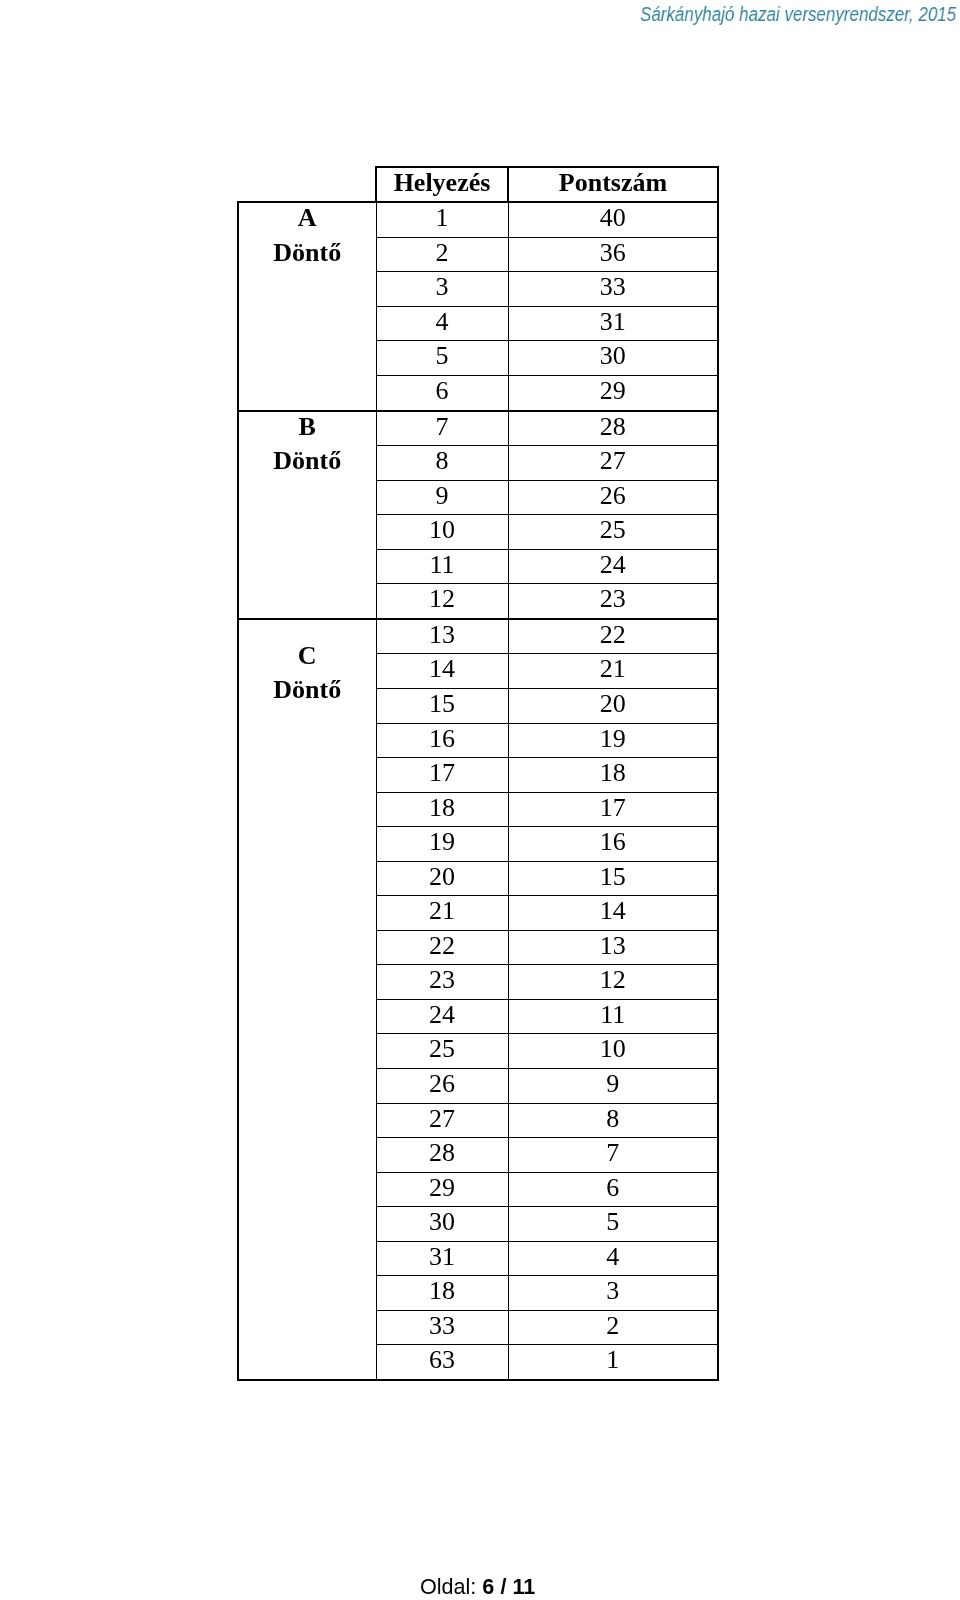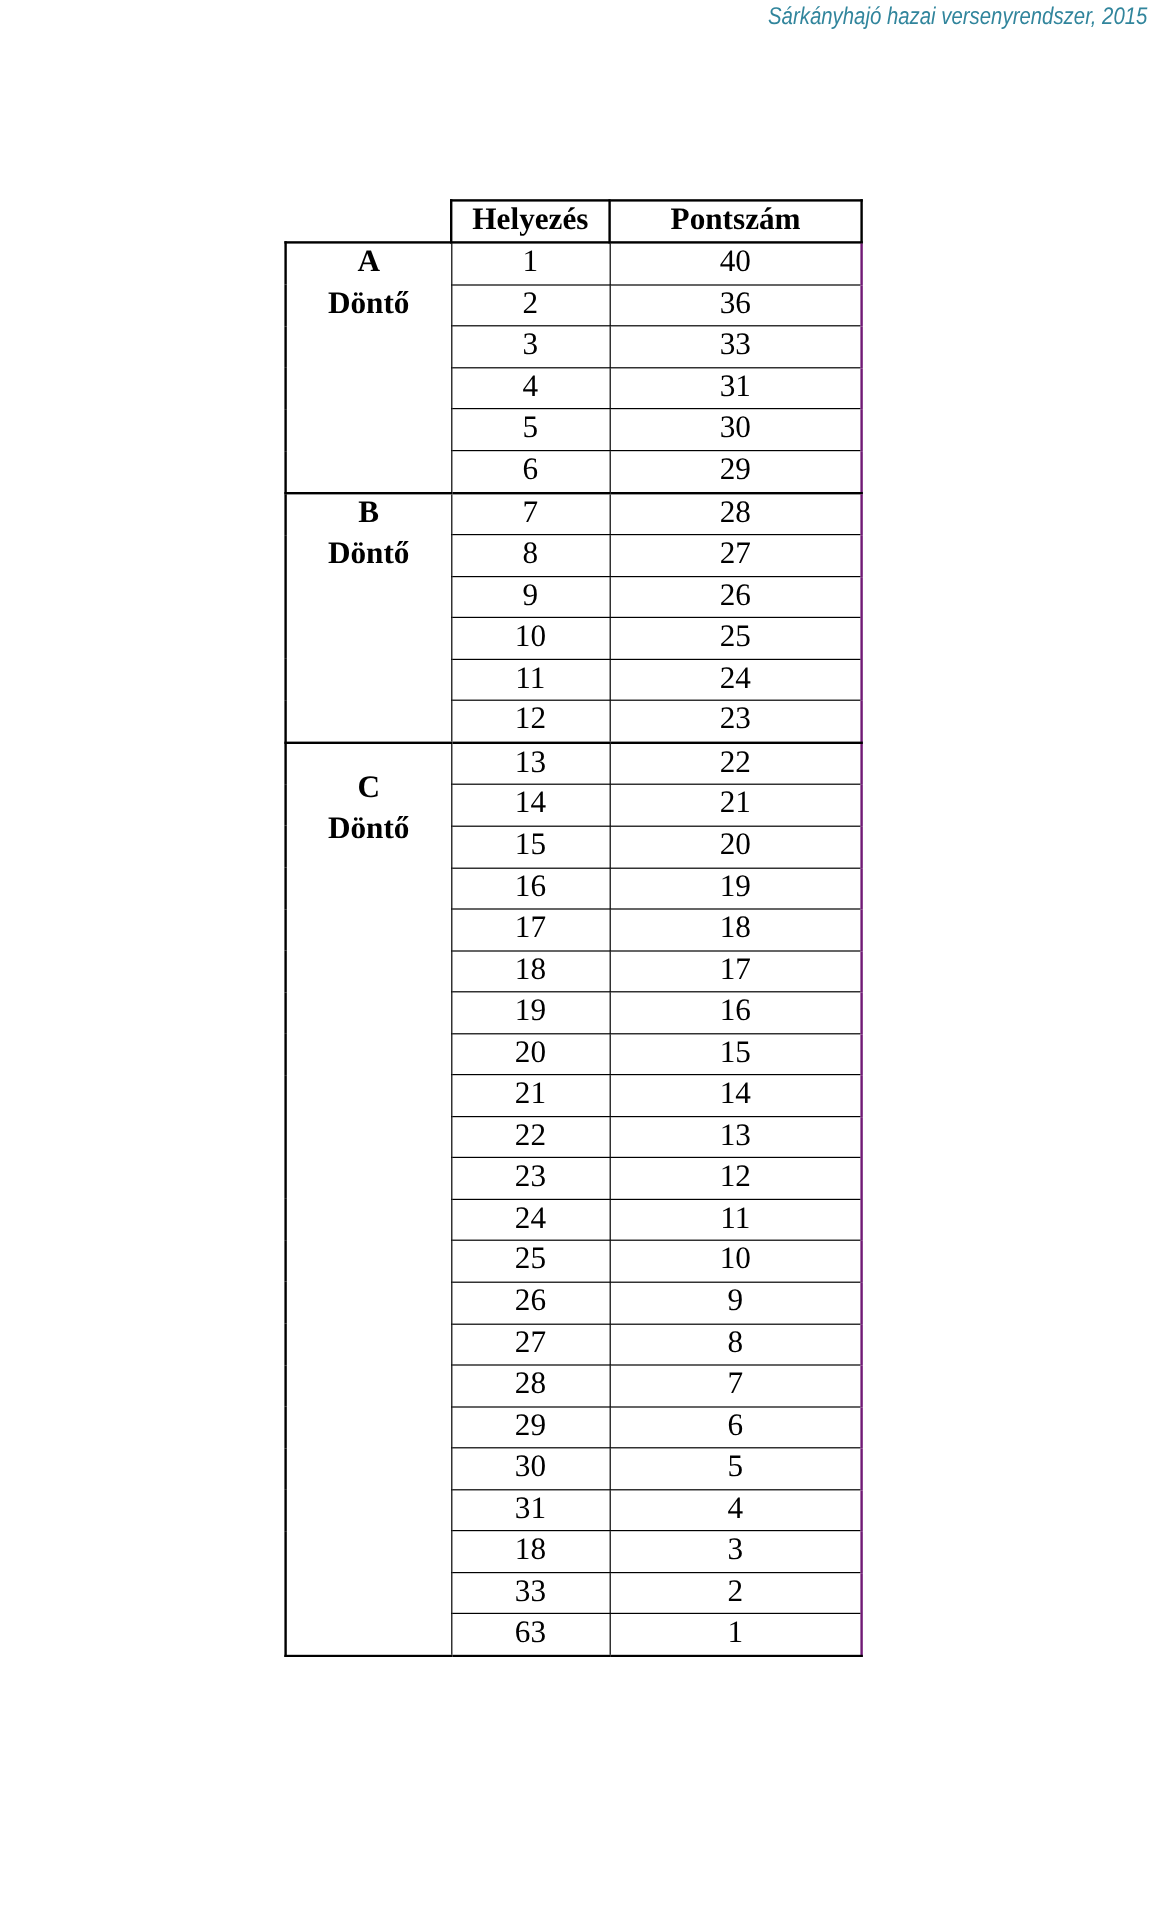--- a/index.html
+++ b/index.html
@@ -90,21 +90,21 @@
     border-top: 1px solid #000;
     border-bottom: 1px solid #000;
     height: 33.56px;
     font-size: 26px;
     line-height: 30px;
     vertical-align: top;
   }
   .score-table tr.grp-first > td.r-rank, .score-table tr.grp-first > td.r-score { border-top: 2px solid #000; }
   .score-table tr.grp-last  > td.r-rank, .score-table tr.grp-last  > td.r-score { border-bottom: 2px solid #000; }
   .score-table td.r-rank { border-left: 1px solid #000; }
-  .score-table td.r-score { border-right: 2px solid #701a75; }
+  .score-table td.r-score { border-right: 2px solid #000000; }
 
   .score-table td.g-cell {
     border: 2px solid #000;
     border-right: 1px solid #000;
     font-weight: bold;
     font-size: 26px;
     line-height: 34.56px;
     vertical-align: top;
     padding-top: 0px;
   }
@@ -295,14 +295,15 @@
           <td class="r-rank">33</td>
           <td class="r-score">2</td>
         </tr>
         <tr class="grp-last">
           <td class="r-rank">63</td>
           <td class="r-score">1</td>
         </tr>
       </tbody>
   </table>
 
+  <div class="doc-footer"><span class="ftr-inner"><span>Oldal:</span> <b>6</b> <b>/</b> <b>11</b></span></div>
 
 </div>
 
 </body></html>

